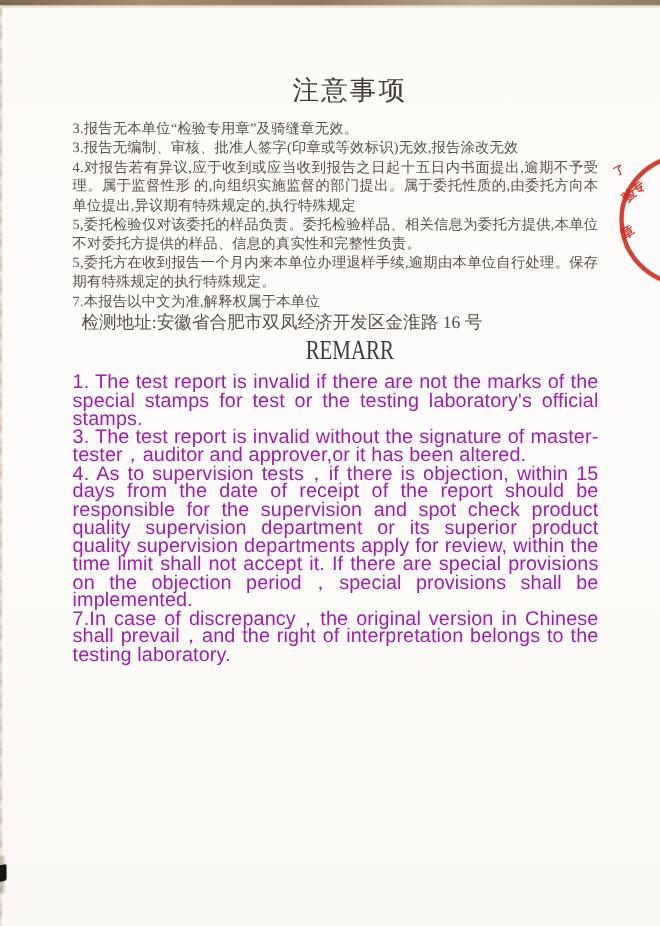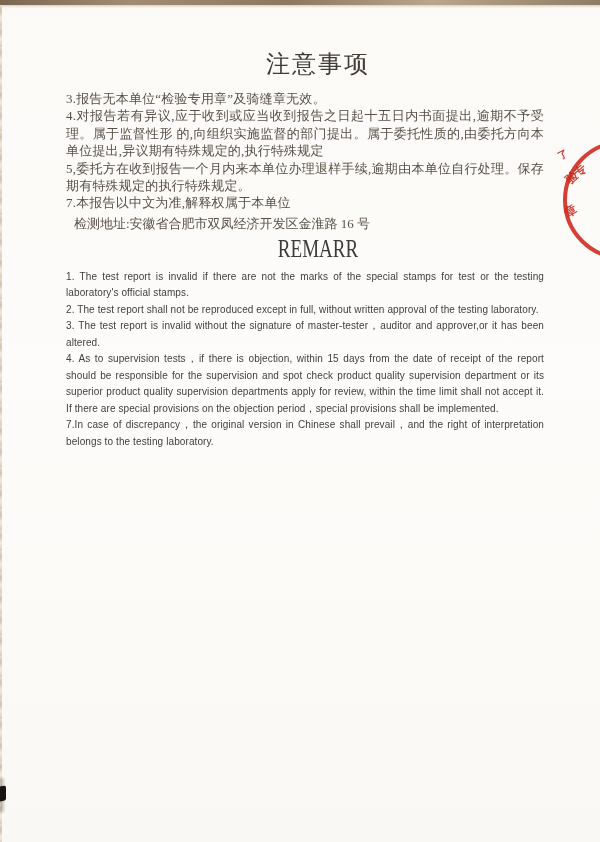--- a/index.html
+++ b/index.html
@@ -27,45 +27,45 @@
   .corner-mark {
     position: absolute; left: 0; top: 786px; width: 6px; height: 15px;
     background: #171412; border-radius: 0 2px 2px 0; transform: skewY(-10deg);
   }
   .corner-mark-smudge {
     position: absolute; left: 0; top: 778px; width: 4px; height: 34px;
     background: rgba(120,105,90,0.35); filter: blur(1px);
   }
 
   
-  .content { position: absolute; left: 66px; top: 48px; width: 478px; }
+  .content { position: absolute; left: 66px; top: 66px; width: 478px; }
 
   .zh-title {
     font-size: 24px; font-weight: 400; letter-spacing: 2px;
     color: #423c37; text-align: center; margin: 0 0 10px 0;
     position: relative; left: 13px;
   }
   .zh-item {
     font-size: 13px; line-height: 17.4px; color: #585047;
     letter-spacing: 0.2px; text-align: justify;
   }
   .address {
-    font-size: 13px; line-height: 17px; color: #585047;
+    font-size: 16px; line-height: 17px; color: #585047;
     margin-top: 3px; padding-left: 8px; font-family: Liberation Serif, serif;
   }
   .en-title {
     font-size: 25px; font-weight: 400; color: #3b3b3b;
     text-align: center; margin: 3px 0 6px 0;
     position: relative; left: 13px;
     transform: scaleX(0.76); transform-origin: 50% 50%;
     letter-spacing: 0px;
   }
   .en-item {
     font-family: "Liberation Sans", "DejaVu Sans", sans-serif;
-    font-size: 10px; line-height: 16.5px; color: #404040;
+    font-size: 18px; line-height: 16.5px; color: #a21caf;
     text-align: justify; letter-spacing: 0.1px;
   }
 
   
   .stamp-ring {
     position: absolute; top: 140px; left: 563px;
     width: 112px; height: 112px; border-radius: 50%;
     border: 4px solid #d02b1e; opacity: 0.9;
   }
   .stamp-frag {
@@ -82,30 +82,31 @@
 <div class="top-edge"></div>
 <div class="top-edge-shadow"></div>
 <div class="left-edge"></div>
 <div class="corner-mark-smudge"></div>
 <div class="corner-mark"></div>
 
 <div class="content">
   <h1 class="zh-title">注意事项</h1>
 
   <div class="zh-item">3.报告无本单位“检验专用章”及骑缝章无效。</div>
+  <div class="zh-item">3.报告无编制、审核、批准人签字(印章或等效标识)无效,报告涂改无效</div>
   <div class="zh-item">4.对报告若有异议,应于收到或应当收到报告之日起十五日内书面提出,逾期不予受理。属于监督性形 的,向组织实施监督的部门提出。属于委托性质的,由委托方向本单位提出,异议期有特殊规定的,执行特殊规定</div>
+  <div class="zh-item">5,委托检验仅对该委托的样品负责。委托检验样品、相关信息为委托方提供,本单位不对委托方提供的样品、信息的真实性和完整性负责。</div>
   <div class="zh-item">5,委托方在收到报告一个月内来本单位办理退样手续,逾期由本单位自行处理。保存期有特殊规定的执行特殊规定。</div>
   <div class="zh-item">7.本报告以中文为准,解释权属于本单位</div>
 
   <div class="address">检测地址:安徽省合肥市双凤经济开发区金淮路 16 号</div>
 
   <h2 class="en-title">REMARR</h2>
 
   <div class="en-item">1. The test report is invalid if there are not the marks of the special stamps for test or the testing laboratory's official stamps.</div>
-  <div class="en-item">2. The test report shall not be reproduced except in full, without written approval of the testing laboratory.</div>
   <div class="en-item">3. The test report is invalid without the signature of master-tester，auditor and approver,or it has been altered.</div>
   <div class="en-item">4. As to supervision tests，if there is objection, within 15 days from the date of receipt of the report should be responsible for the supervision and spot check product quality supervision department or its superior product quality supervision departments apply for review, within the time limit shall not accept it. If there are special provisions on the objection period，special provisions shall be implemented.</div>
   <div class="en-item">7.In case of discrepancy，the original version in Chinese shall prevail，and the right of interpretation belongs to the testing laboratory.</div>
 </div>
 
 <div class="stamp-ring"></div>
 <div class="stamp-frag stamp-frag-1">了</div>
 <div class="stamp-frag stamp-frag-2">验专</div>
 <div class="stamp-frag stamp-frag-3">章</div>
 

